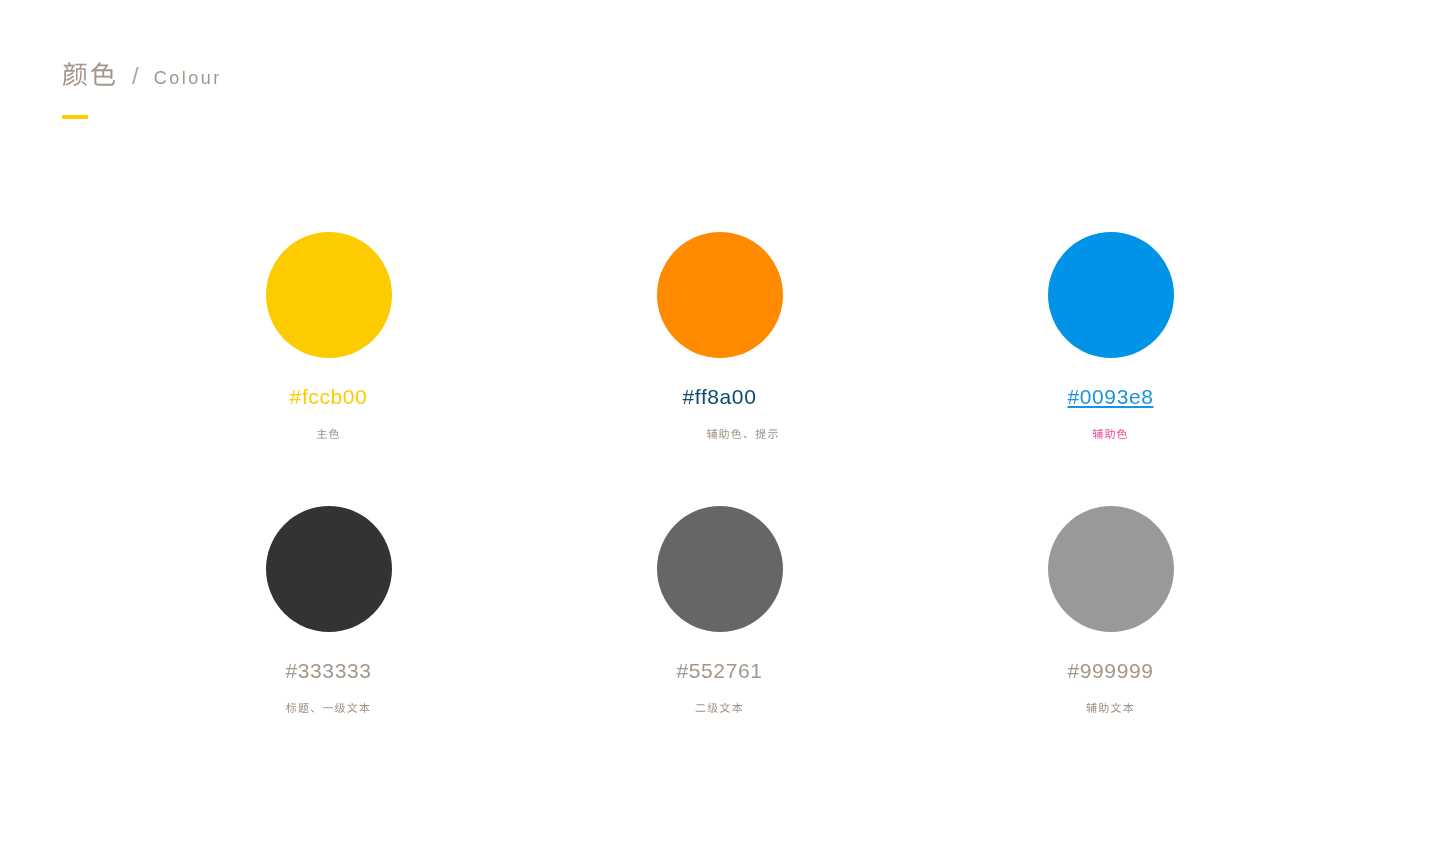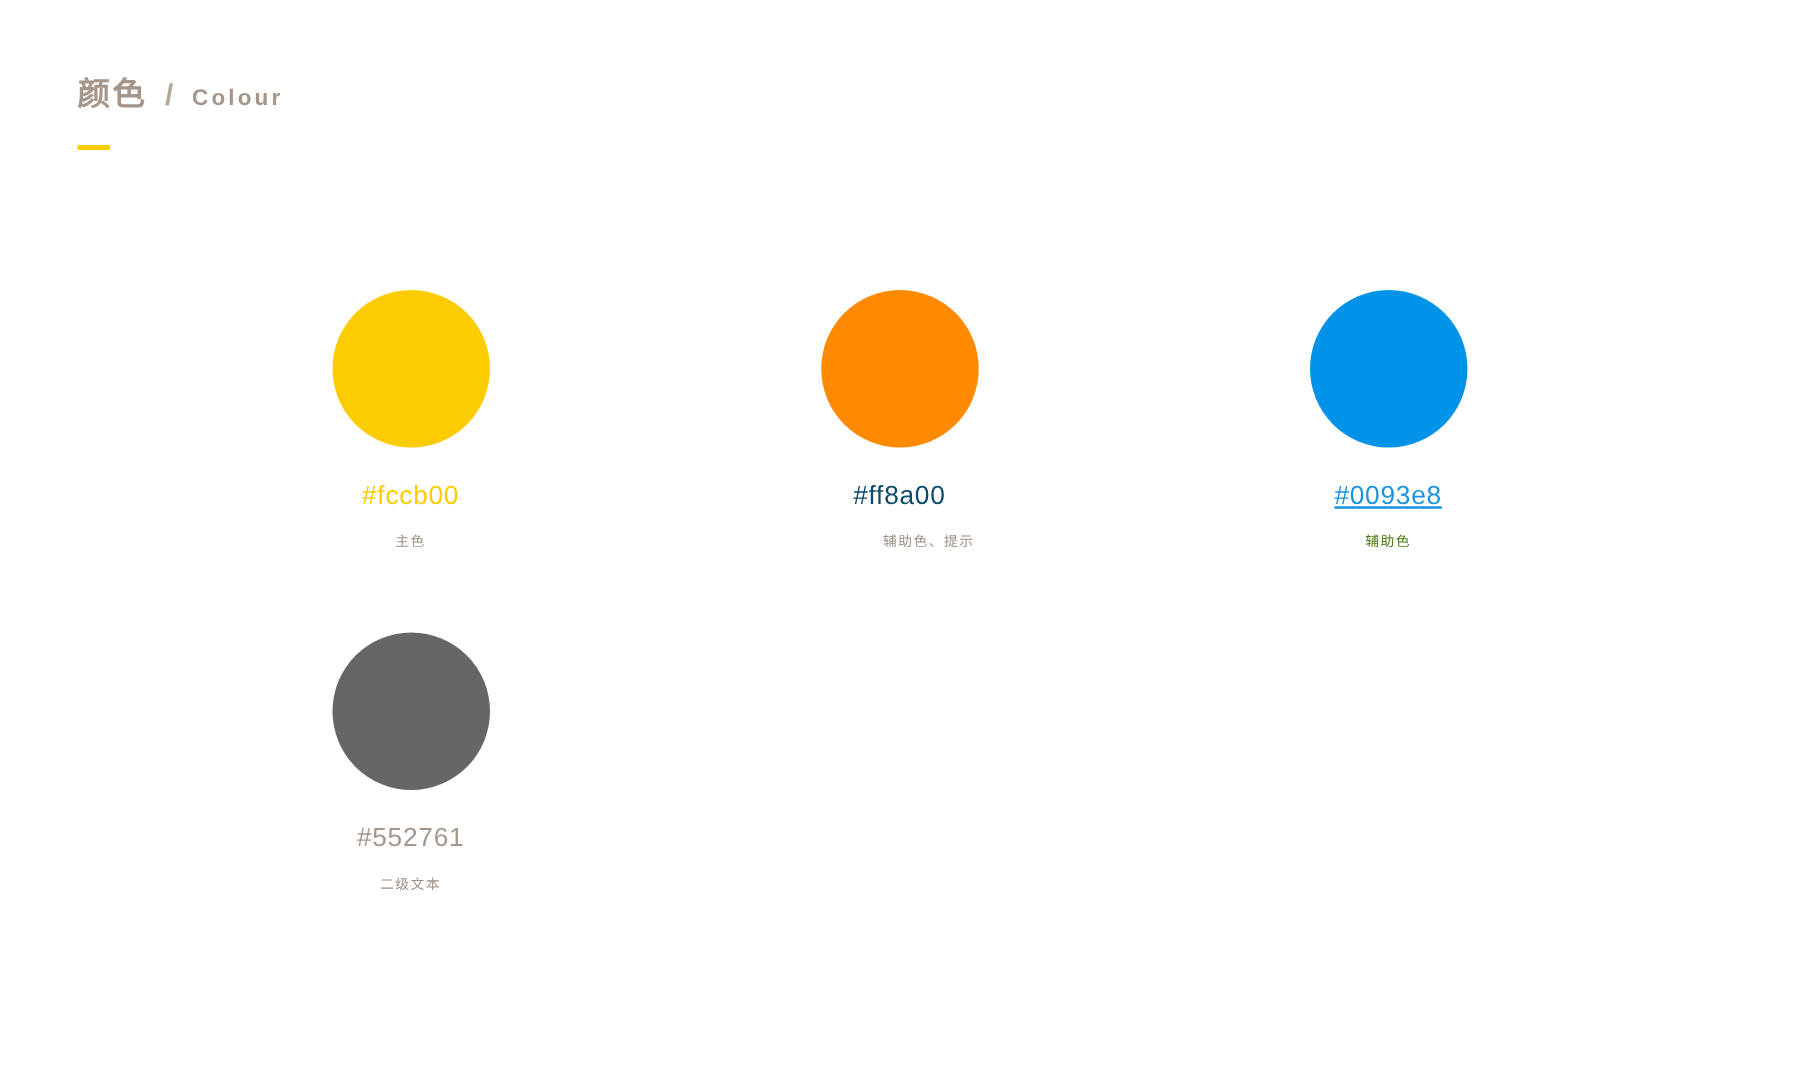--- a/index.html
+++ b/index.html
@@ -18,21 +18,21 @@
   }
 
   
   .page-header {
     position: absolute;
     left: 62px;
     top: 62px;
   }
   .page-title {
     font-size: 26px;
-    font-weight: 700;
+    font-weight: 400;
     color: #a4968a;
     letter-spacing: 1px;
     line-height: 1;
     white-space: nowrap;
     display: flex;
     align-items: baseline;
   }
   .title-cn {
     font-size: 26px;
     letter-spacing: 2px;
@@ -115,24 +115,34 @@
 
   <div class="swatch">
     <div class="swatch-dot" style="background: rgb(255, 138, 0);"></div>
     <div class="swatch-hex" style="color: #0c4a6e;">#ff8a00</div>
     <div class="swatch-label" style="color: rgb(158, 145, 134); margin-left: 47px;">辅助色、提示</div>
   </div>
 
   <div class="swatch">
     <div class="swatch-dot" style="background: rgb(0, 147, 232);"></div>
     <div class="swatch-hex" style="color: rgb(26, 147, 224); text-decoration: underline;">#0093e8</div>
-    <div class="swatch-label" style="color: #4d7c0f;">辅助色</div>
+    <div class="swatch-label" style="color: #ec4899;">辅助色</div>
   </div>
 
+  <div class="swatch">
+    <div class="swatch-dot" style="background: rgb(51, 51, 51);"></div>
+    <div class="swatch-hex" style="color: rgb(164, 150, 138);">#333333</div>
+    <div class="swatch-label" style="color: rgb(158, 145, 134);">标题、一级文本</div>
+  </div>
 
   <div class="swatch">
     <div class="swatch-dot" style="background: rgb(102, 102, 102);"></div>
     <div class="swatch-hex" style="color: rgb(164, 150, 138);">#552761</div>
     <div class="swatch-label" style="color: rgb(158, 145, 134); text-align: center;">二级文本</div>
   </div>
 
+  <div class="swatch">
+    <div class="swatch-dot" style="background: rgb(153, 153, 153);"></div>
+    <div class="swatch-hex" style="color: rgb(164, 150, 138);">#999999</div>
+    <div class="swatch-label" style="color: rgb(158, 145, 134);">辅助文本</div>
+  </div>
 
 </div>
 
 </body></html>

